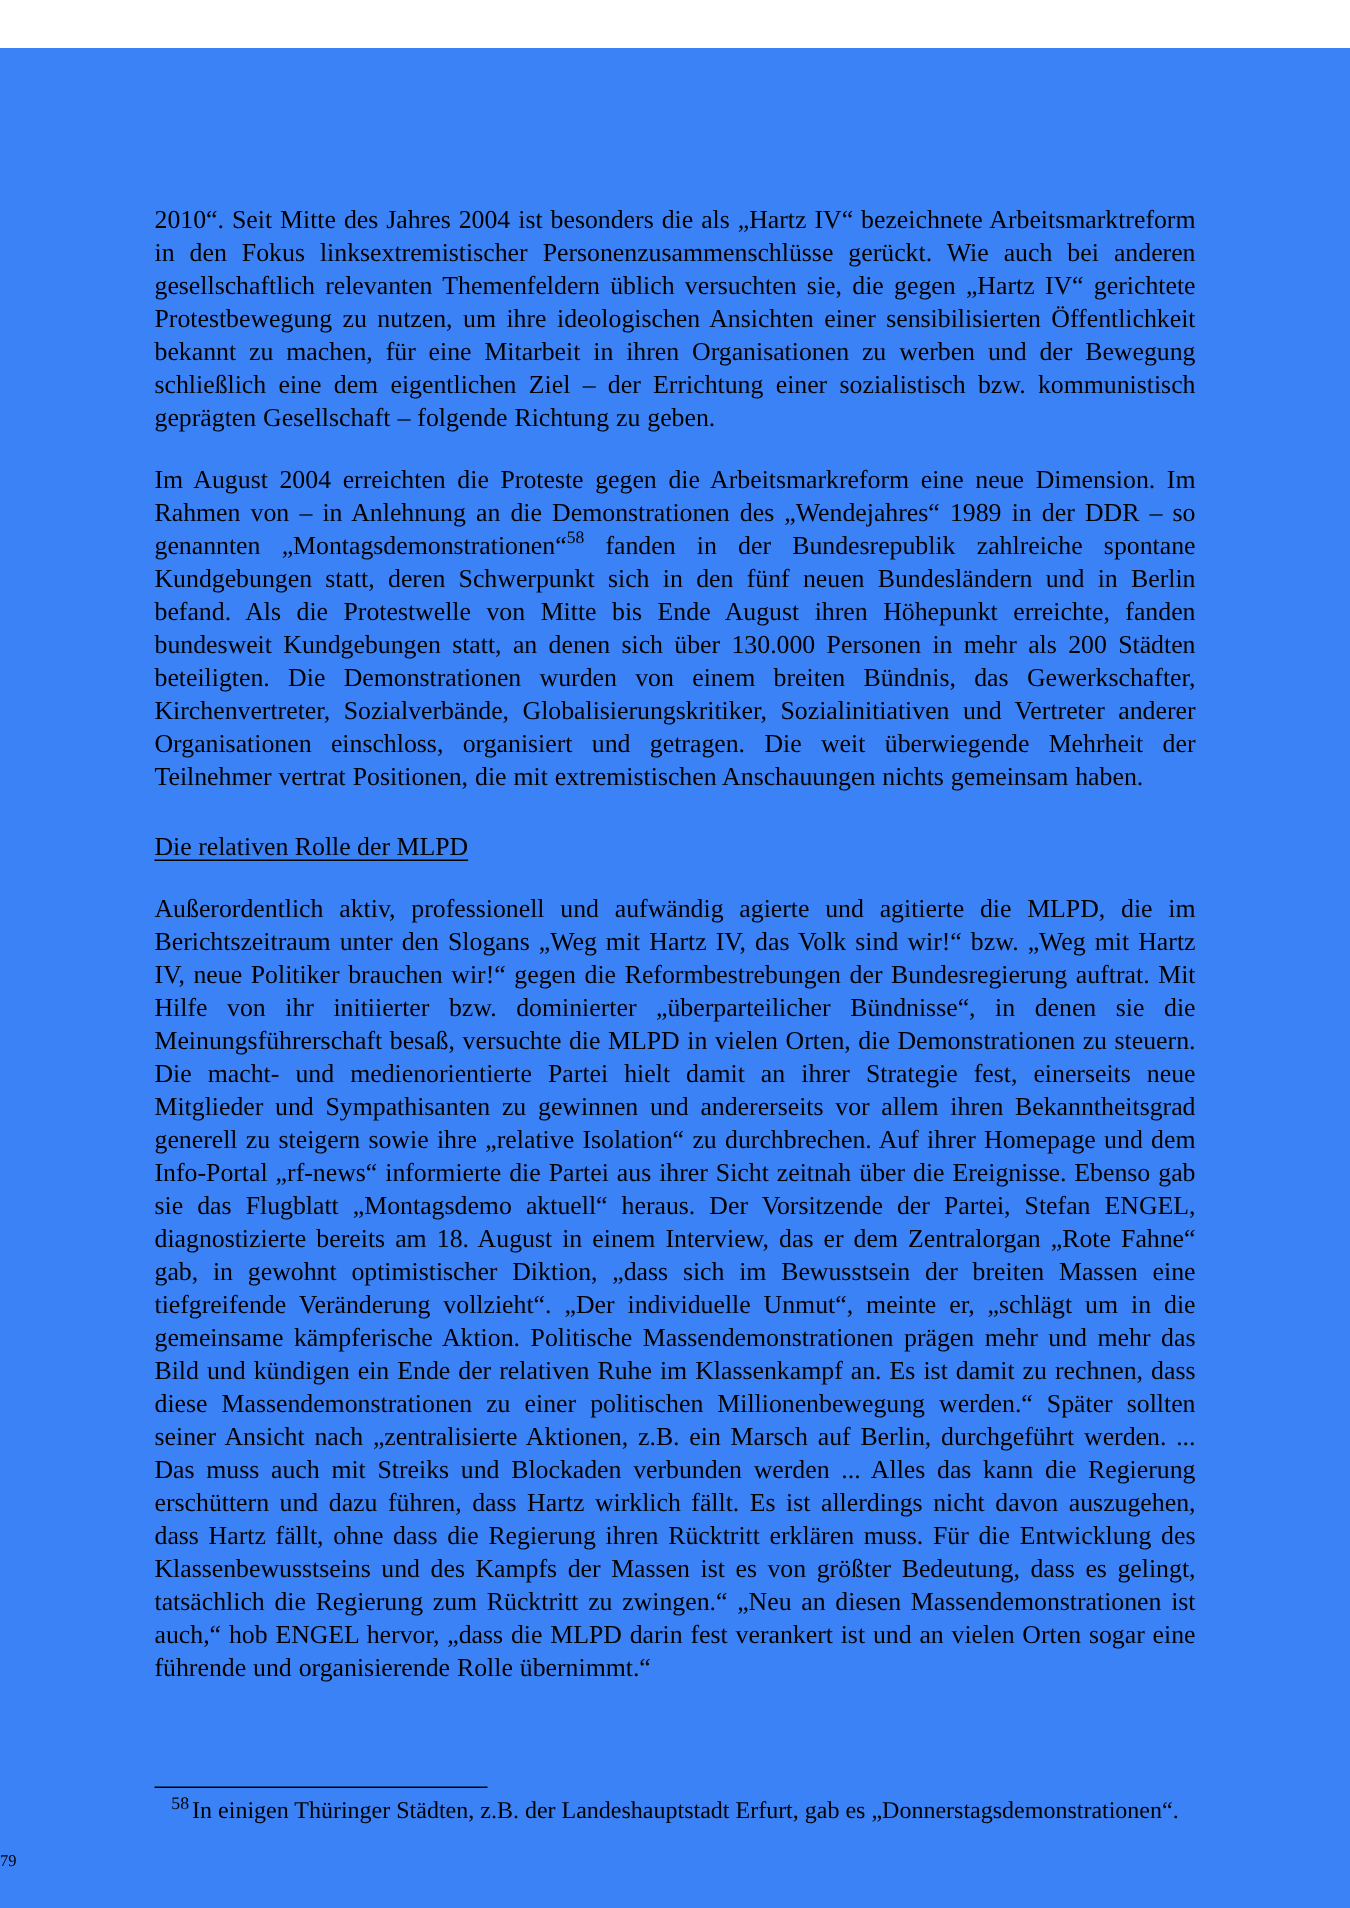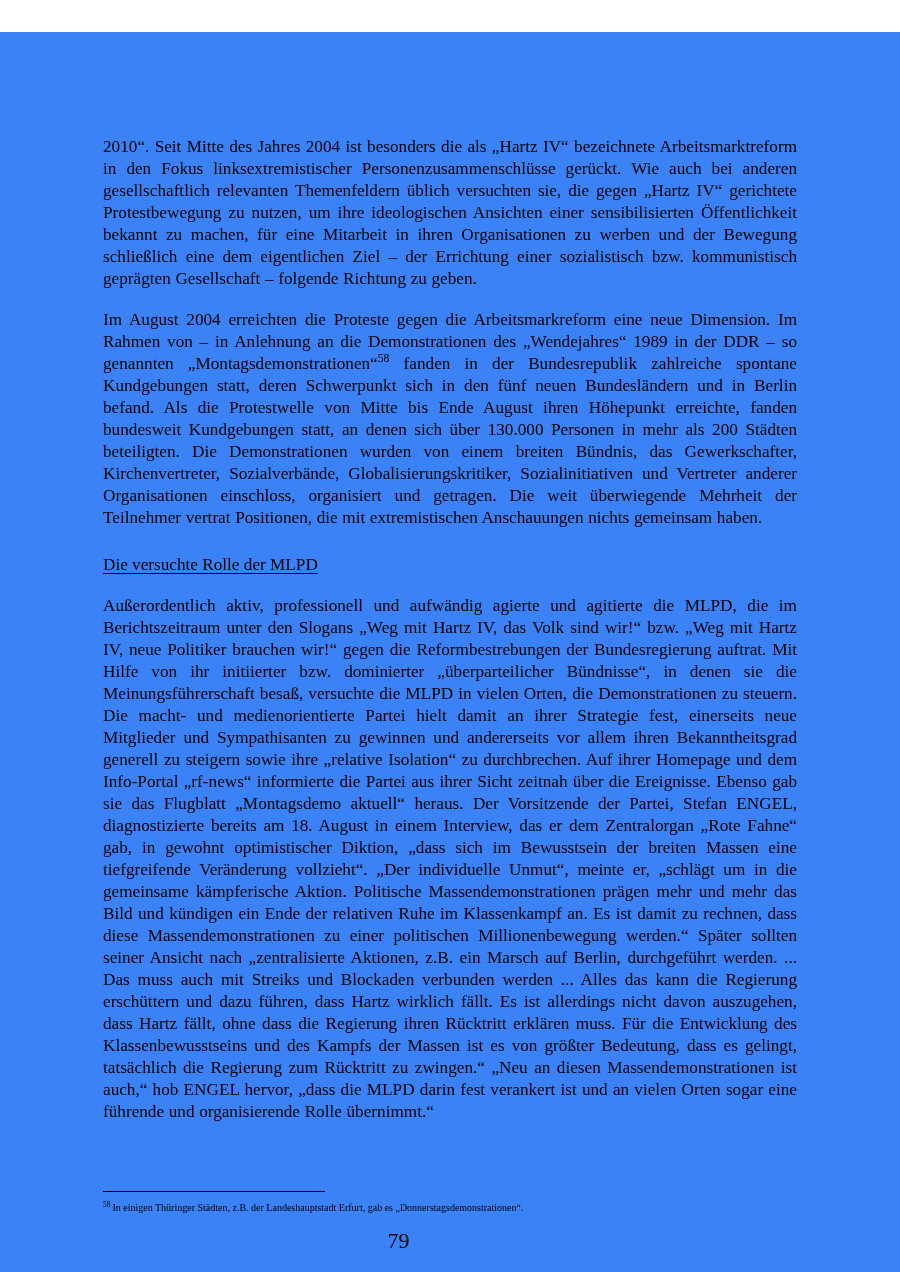--- a/index.html
+++ b/index.html
@@ -65,55 +65,55 @@
     width: 694px;
   }
   .footnote-rule {
     width: 222px;
     height: 0;
     border: 0;
     border-top: 1.4px solid #000000;
     margin: 0 0 7px 0;
   }
   .footnote {
-    font-size: 10px;
+    font-size: 16px;
     line-height: 17px;
-    text-align: left;
+    text-align: center;
     margin: 0;
   }
   .footnote sup.fn-num {
     font-size: 0.74em;
     vertical-align: super;
     line-height: 0;
     margin-right: 2px;
   }
   .page-number {
     position: absolute;
     left: 0;
     top: 1199px;
     width: 797px;
-    text-align: center;
-    font-size: 22px;
+    text-align: left;
+    font-size: 11px;
     line-height: 20px;
   }
 </style>
 </head>
 <body>
 
 <div class="page">
 
   <div class="content">
 
     <p class="body-par">2010“. Seit Mitte des Jahres 2004 ist besonders die als „Hartz IV“ bezeichnete Arbeitsmarkt­reform in den Fokus linksextremistischer Personenzusammenschlüsse gerückt. Wie auch bei anderen gesellschaftlich relevanten Themenfeldern üblich versuchten sie, die gegen „Hartz IV“ gerichtete Protestbewegung zu nutzen, um ihre ideologischen Ansichten einer sensibili­sierten Öffentlichkeit bekannt zu machen, für eine Mitarbeit in ihren Organisationen zu wer­ben und der Bewegung schließlich eine dem eigentlichen Ziel – der Errichtung einer sozialis­tisch bzw. kommunistisch geprägten Gesellschaft – folgende Richtung zu geben.</p>
 
     <p class="body-par"><span>Im August 2004 erreichten die Proteste gegen die Arbeitsmarkreform eine neue Dimension. Im Rahmen von – in Anlehnung an die Demonstrationen des „Wendejahres“ 1989 in der DDR – so genannten „Montagsdemonstrationen“</span><sup class="fn-ref">58</sup><span> fanden in der Bundesrepublik zahlreiche spontane Kundgebungen statt, deren Schwerpunkt sich in den fünf neuen Bundesländern und in Berlin befand. Als die Protestwelle von Mitte bis Ende August ihren Höhepunkt erreichte, fanden bundesweit Kundgebungen statt, an denen sich über 130.000 Personen in mehr als 200 Städten beteiligten. Die Demonstrationen wurden von einem breiten Bündnis, das Gewerk­schafter, Kirchenvertreter, Sozialverbände, Globalisierungskritiker, Sozialinitiativen und Ver­treter anderer Organisationen einschloss, organisiert und getragen. Die weit überwiegende Mehrheit der Teilnehmer vertrat Positionen, die mit extremistischen Anschauungen nichts gemeinsam haben.</span></p>
 
     <div class="spacer-before-heading"></div>
 
-    <div class="heading"><span class="head-text">Die versuchte Rolle der MLPD</span></div>
+    <div class="heading"><span class="head-text">Die relativen Rolle der MLPD</span></div>
 
     <p class="body-par">Außerordentlich aktiv, professionell und aufwändig agierte und agitierte die MLPD, die im Berichtszeitraum unter den Slogans „Weg mit Hartz IV, das Volk sind wir!“ bzw. „Weg mit Hartz IV, neue Politiker brauchen wir!“ gegen die Reformbestrebungen der Bundesregierung auftrat. Mit Hilfe von ihr initiierter bzw. dominierter „überparteilicher Bündnisse“, in denen sie die Meinungsführerschaft besaß, versuchte die MLPD in vielen Orten, die Demonstratio­nen zu steuern. Die macht- und medienorientierte Partei hielt damit an ihrer Strategie fest, einerseits neue Mitglieder und Sympathisanten zu gewinnen und andererseits vor allem ihren Bekanntheitsgrad generell zu steigern sowie ihre „relative Isolation“ zu durchbrechen. Auf ihrer Homepage und dem Info-Portal „rf-news“ informierte die Partei aus ihrer Sicht zeitnah über die Ereignisse. Ebenso gab sie das Flugblatt „Montagsdemo aktuell“ heraus. Der Vorsit­zende der Partei, Stefan ENGEL, diagnostizierte bereits am 18. August in einem Interview, das er dem Zentralorgan „Rote Fahne“ gab, in gewohnt optimistischer Diktion, „dass sich im Bewusstsein der breiten Massen eine tiefgreifende Veränderung vollzieht“. „Der individuelle Unmut“, meinte er, „schlägt um in die gemeinsame kämpferische Aktion. Politische Massen­demonstrationen prägen mehr und mehr das Bild und kündigen ein Ende der relativen Ruhe im Klassenkampf an. Es ist damit zu rechnen, dass diese Massendemonstrationen zu einer politischen Millionenbewegung werden.“ Später sollten seiner Ansicht nach „zentralisierte Aktionen, z.B. ein Marsch auf Berlin, durchgeführt werden. ... Das muss auch mit Streiks und Blockaden verbunden werden ... Alles das kann die Regierung erschüttern und dazu führen, dass Hartz wirklich fällt. Es ist allerdings nicht davon auszugehen, dass Hartz fällt, ohne dass die Regierung ihren Rücktritt erklären muss. Für die Entwicklung des Klassenbewusstseins und des Kampfs der Massen ist es von größter Bedeutung, dass es gelingt, tatsächlich die Re­gierung zum Rücktritt zu zwingen.“ „Neu an diesen Massendemonstrationen ist auch,“ hob ENGEL hervor, „dass die MLPD darin fest verankert ist und an vielen Orten sogar eine füh­rende und organisierende Rolle übernimmt.“</p>
 
 
   </div>
 
   <div class="footnote-area">
     <hr class="footnote-rule">
     <p class="footnote"><sup class="fn-num">58</sup><span>In einigen Thüringer Städten, z.B. der Landeshauptstadt Erfurt, gab es „Donnerstagsdemonstrationen“.</span></p>
   </div>

